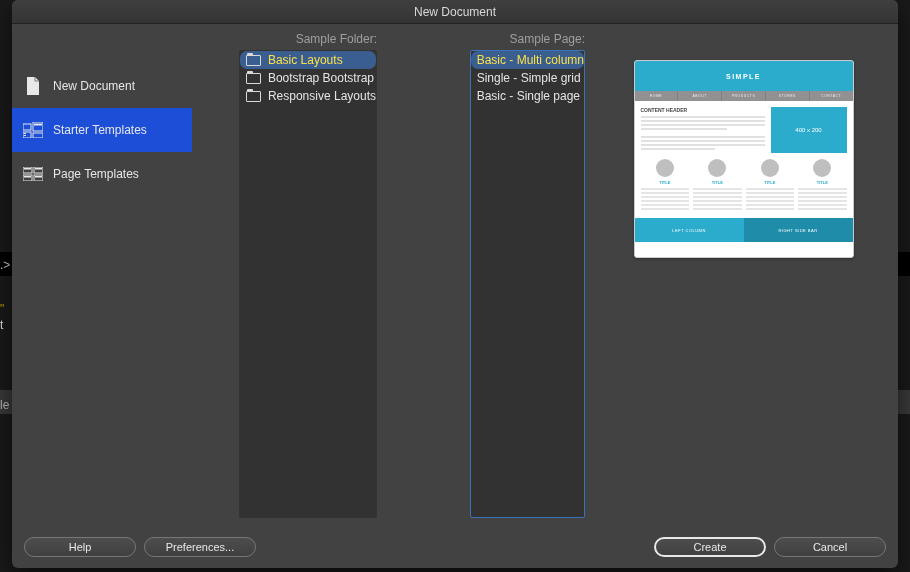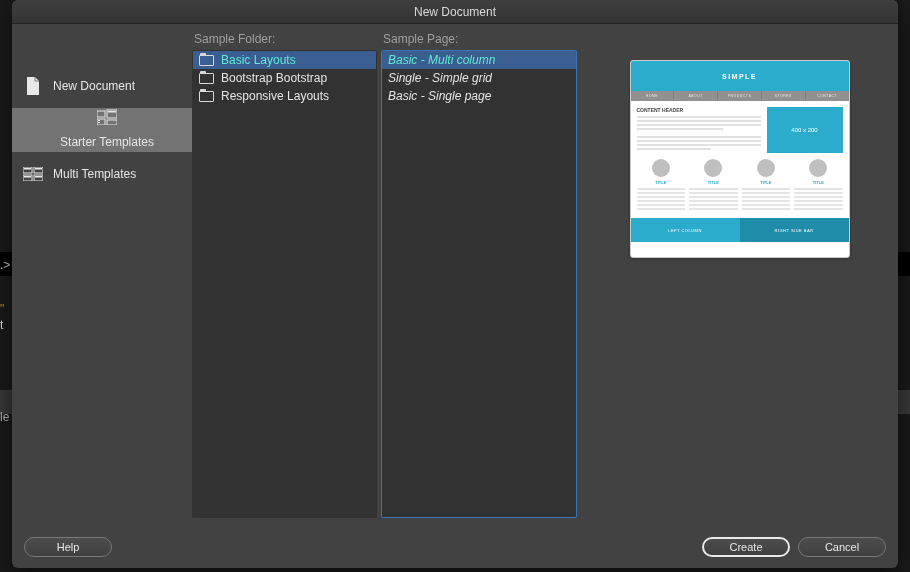--- a/index.html
+++ b/index.html
@@ -5,43 +5,43 @@
   * { box-sizing: border-box; margin: 0; padding: 0; font-family: "Lucida Grande","Segoe UI",Arial,sans-serif; -webkit-font-smoothing: antialiased; }
   html,body { width:910px; height:572px; background:#111; overflow:hidden; }
   .backdrop { position:absolute; inset:0; background:#1a1a1a; }
   .backdrop .stripe { position:absolute; left:0; right:0; height:24px; }
   .backdrop .s1 { top:252px; background:#000; }
   .backdrop .s2 { top:390px; background:#3a3a3a; }
   .backdrop .txt { position:absolute; font-size:12px; color:#bfbfbf; }
   .backdrop .t1 { left:0; top:258px; color:#ccc; }
   .backdrop .t2 { left:0; top:302px; color:#c8a000; }
   .backdrop .t3 { left:0; top:318px; color:#e0e0e0; }
-  .backdrop .t4 { left:0; top:410px; color:#bdbdbd; }
+  .backdrop .t4 { left:0; top:398px; color:#bdbdbd; }
 
   .window { position:absolute; left:12px; right:12px; top:0; bottom:4px; background:#424242; border-radius:6px; box-shadow:0 8px 24px rgba(0,0,0,.6); overflow:hidden; }
   .wintitle { position:absolute; top:0; left:0; right:0; height:24px; background:linear-gradient(#3f3f3f,#343434); border-bottom:1px solid #222; text-align:center; line-height:24px; font-size:12px; color:#d8d8d8; }
   .content { position:absolute; top:24px; bottom:42px; left:0; right:0; display:flex; }
 
   
   .sidebar { width:180px; padding-top:40px; }
   .sidebar-item { display:flex; align-items:center; height:44px; padding-left:10px; gap:9px; color:#e6e6e6; font-size:12px; cursor:pointer; }
-  .sidebar-item.selected { background:#737373;flex-direction:column; }
+  .sidebar-item.selected { background:#1d4ed8; }
   .sidebar-item .sicon { width:22px; height:18px; display:flex; align-items:center; justify-content:center; }
 
   
-  .col { display:flex; flex-direction:column; padding-top:8px; }
+  .col { display:flex; flex-direction:column; padding-top:8px;align-items:flex-end; }
   .col-label { font-size:12px; color:#9f9f9f; margin-bottom:4px; padding-left:2px; }
 
   
   .folders { width:185px; }
   .folders .listbox { flex:1; background:#323232; border:1px solid #323232; border-radius:2px; overflow:hidden; margin-bottom:8px; }
-  .pages { width:196px; margin-left:4px; }
-  .pages .listbox { flex:1; background:#323232; border:1px solid #3973b8; border-radius:2px; overflow:hidden; margin-bottom:8px;font-style:italic; }
+  .pages { width:196px; margin-left:12px; }
+  .pages .listbox { flex:1; background:#323232; border:1px solid #3973b8; border-radius:2px; overflow:hidden; margin-bottom:8px; }
   .listbox .row { display:flex; align-items:center; height:18px; font-size:12px; color:#e4e4e4; padding-left:6px; gap:7px; cursor:pointer; white-space:nowrap; }
-  .listbox .row.selected { background:#3a5e8f; color:#5eead4; }
+  .listbox .row.selected { background:#3a5e8f; color:#fde047;border-radius:7px; }
   .folder-icon { width:15px; height:11px; border:1px solid #d9d9d9; border-radius:1px; position:relative; }
   .folder-icon::before { content:""; position:absolute; top:-3px; left:0; width:6px; height:3px; background:#d9d9d9; border-radius:1px 1px 0 0; }
 
   
   .preview-col { flex:1; padding:36px 20px 0 24px; display:flex; justify-content:center; align-items:flex-start; }
   .preview { width:220px; height:198px; background:#fff; border:1px solid #ccc; border-radius:3px; box-shadow:0 1px 3px rgba(0,0,0,.3); overflow:hidden; font-size:4px; color:#999; }
   .pv-header { height:30px; background:#2baccc; display:flex; align-items:center; justify-content:center; color:#fff; font-size:7px; letter-spacing:1.5px; font-weight:bold; }
   .pv-nav { height:10px; background:#919191; display:flex; }
   .pv-nav div { flex:1; border-right:1px solid #7f7f7f; display:flex; align-items:center; justify-content:center; color:#e9e9e9; font-size:3.5px; letter-spacing:.5px; }
   .pv-nav div:last-child { border-right:none; }
@@ -55,21 +55,21 @@
   .pv-col .circle { width:18px; height:18px; border-radius:50%; background:#bfbfbf; margin:0 auto 3px auto; }
   .pv-col .clabel { color:#2baccc; font-size:4px; font-weight:bold; margin-bottom:3px; }
   .pv-col .cl { height:2px; background:#e5e5e5; margin-bottom:2px; }
   .pv-footer { height:24px; display:flex; }
   .pv-footer .fa { flex:1; background:#2baccc; display:flex; align-items:center; justify-content:center; color:#fff; font-size:4px; letter-spacing:.5px; }
   .pv-footer .fb { flex:1; background:#1f8daa; display:flex; align-items:center; justify-content:center; color:#fff; font-size:4px; letter-spacing:.5px; }
 
   
   .footer { position:absolute; bottom:0; left:0; right:0; height:42px; display:flex; align-items:center; padding:0 12px; gap:8px; }
   .footer .spacer { flex:1; }
-  .btn { height:20px; border:1px solid #777; border-radius:10px; background:linear-gradient(#4d4d4d,#404040); color:#e8e8e8; font-size:11px; padding:0 10px; width:88px; text-align:center; line-height:18px; cursor:pointer; }
+  .btn { height:20px; border:1px solid #777; border-radius:10px; background:linear-gradient(#4d4d4d,#404040); color:#e8e8e8; font-size:11px; padding:0 10px; width:112px; text-align:center; line-height:18px; cursor:pointer; }
   .btn.primary { border:2px solid #e8e8e8; line-height:16px; font-weight:500; }
 </style>
 </head>
 <body>
 
 <div class="backdrop">
   <div class="stripe s1"></div>
   <div class="stripe s2"></div>
   <span class="txt t1">.&gt;</span>
   <span class="txt t2">"</span>
@@ -112,21 +112,21 @@
               <rect x="0" y="0" width="9" height="6" fill="none" stroke="#e8e8e8"></rect>
               <rect x="11" y="0" width="9" height="6" fill="none" stroke="#e8e8e8"></rect>
               <rect x="0" y="8" width="9" height="6" fill="none" stroke="#e8e8e8"></rect>
               <rect x="11" y="8" width="9" height="6" fill="none" stroke="#e8e8e8"></rect>
               <rect x="1" y="1" width="7" height="1.5" fill="#e8e8e8"></rect>
               <rect x="12" y="1" width="7" height="1.5" fill="#e8e8e8"></rect>
               <rect x="1" y="9" width="7" height="1.5" fill="#e8e8e8"></rect>
               <rect x="12" y="9" width="7" height="1.5" fill="#e8e8e8"></rect>
             </svg>
         </span>
-        <span>Multi Templates</span>
+        <span>Page Templates</span>
       </div>
     </div>
 
     <div class="col folders">
       <div class="col-label">Sample Folder:</div>
       <div class="listbox">
         <div class="row selected">
           <span class="folder-icon"></span>
           <span>Basic Layouts</span>
         </div>
@@ -226,17 +226,18 @@
         <div class="pv-footer">
           <div class="fa">LEFT COLUMN</div>
           <div class="fb">RIGHT SIDE BAR</div>
         </div>
       </div>
     </div>
   </div>
 
   <div class="footer">
     <div class="btn">Help</div>
+    <div class="btn">Preferences...</div>
     <div class="spacer"></div>
     <div class="btn primary">Create</div>
     <div class="btn">Cancel</div>
   </div>
 </div>
 
 </body></html>

